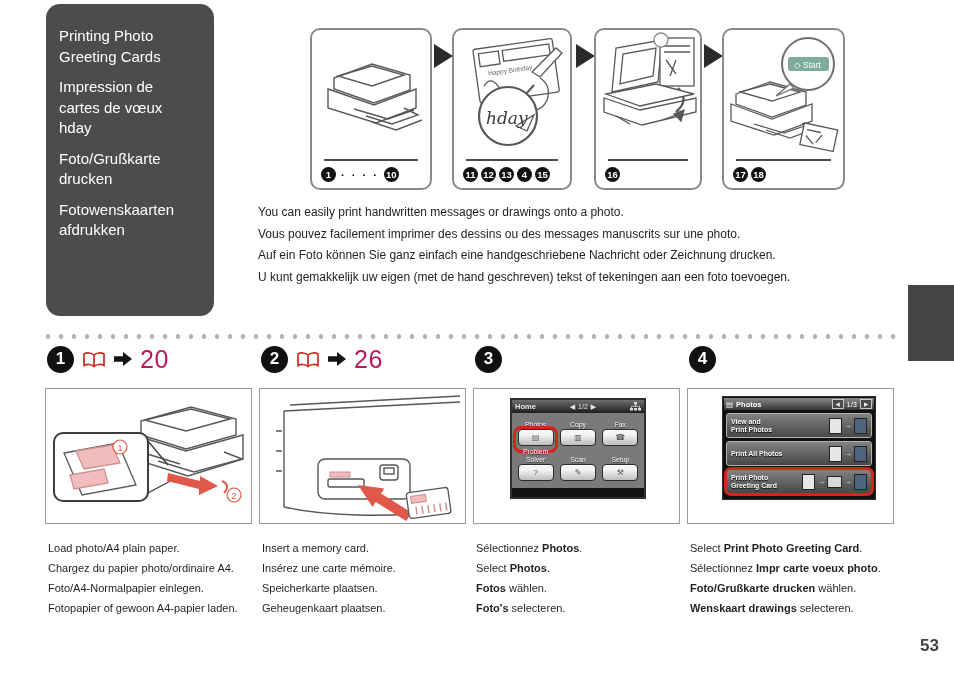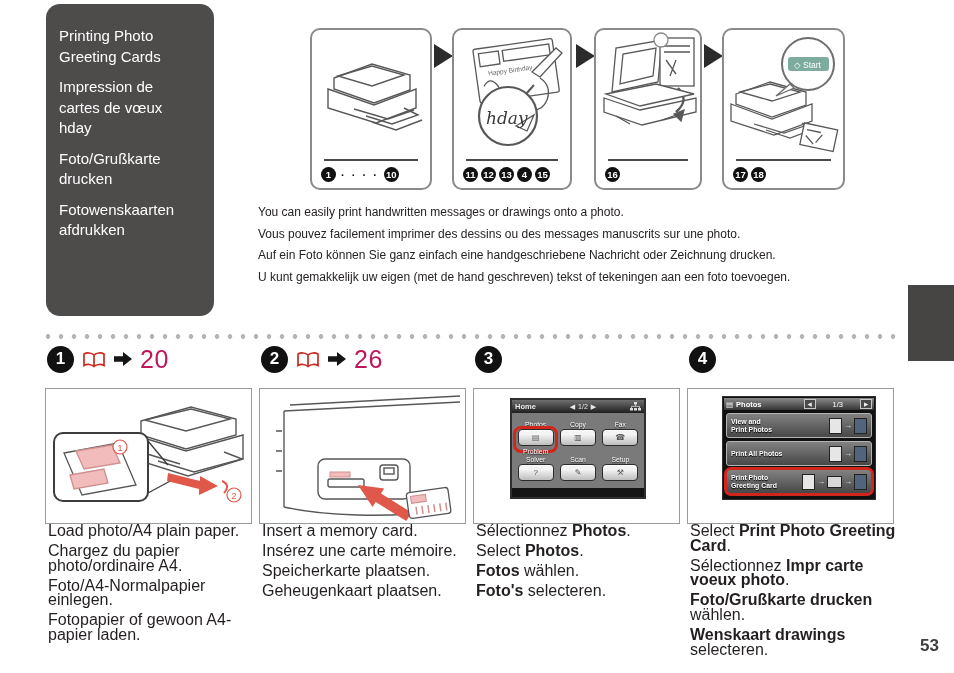--- a/index.html
+++ b/index.html
@@ -34,21 +34,21 @@
     background-size:13px 7px;background-repeat:repeat-x}
   #side-tab{position:absolute;left:908px;top:285px;width:46px;height:76px;background:var(--side_tab,#474444)}
 
   
   .step-head{position:absolute;top:343px;height:32px;display:flex;align-items:center;gap:8px}
   .step-num{width:27px;height:27px;border-radius:50%;background:#111;color:#fff;font-size:17px;
     font-weight:bold;display:flex;align-items:center;justify-content:center}
   .ref-num{font-size:25px;color:#be185d;letter-spacing:.5px}
   .photo-panel{position:absolute;top:388px;width:207px;height:136px;border:1px solid #9a9a9a;
     box-sizing:border-box;background:#fff}
-  .captions{position:absolute;top:524px;width:212px;font-size:16px;line-height:14.6px}
+  .captions{position:absolute;top:541px;width:212px;font-size:11px;line-height:14.6px}
   .cap-para{margin-bottom:5.5px}
   .cap-para b{font-weight:bold}
 
   
   .lcd{position:absolute;background:#7a7a7a;border:2px solid #2f2f2f;box-sizing:border-box;overflow:hidden}
   #lcd-home{left:36px;top:9px;width:136px;height:101px}
   .lcd-top{height:13px;background:linear-gradient(#6f6f6f,#1f1f1f);display:flex;align-items:center;
     justify-content:space-between;color:#e8e8e8;font-size:7px;padding:0 3px}
   .lcd-title{font-weight:bold;font-size:7.5px}
   .lcd-pager{display:flex;gap:3px;align-items:center;font-size:7px}
@@ -63,21 +63,21 @@
     border:3px solid var(--accent_red,#d2251c);border-radius:8px}
   .lcd-bottom{position:absolute;left:0;right:0;bottom:0;height:9px;background:#141414}
 
   
   #lcd-photos{left:34px;top:7px;width:154px;height:104px;background:#101010;border:1px solid #2f2f2f;padding:1px}
   .lcdp-top{height:12px;background:linear-gradient(#8a8a8a,#353535);display:flex;align-items:center;
     justify-content:space-between;padding:0 2px;color:#fff;font-size:7.5px}
   .lcdp-title{display:flex;gap:3px;align-items:center;font-weight:bold}
   .pager-box{width:10px;height:8px;border:1px solid #c8c8c8;background:#4a4a4a;color:#eee;font-size:5.5px;
     display:flex;align-items:center;justify-content:center}
-  .lcdp-pager{display:flex;gap:17px;align-items:center}
+  .lcdp-pager{display:flex;gap:3px;align-items:center}
   .lcdp-row{position:relative;margin:3px 2px;height:23px;border:1px solid #b3b3b3;border-radius:3px;
     background:linear-gradient(#828282,#474747);display:flex;align-items:center;justify-content:space-between;
     padding:0 4px;color:#fff}
   .lcdp-lbl{font-size:6.9px;line-height:1.1;white-space:pre-line;font-weight:bold;text-shadow:0 1px 1px #000}
   .lcdp-icons{display:flex;align-items:center;gap:2px}
   .mini{width:11px;height:14px;border:1px solid #222;background:#e6e6e6;display:inline-block}
   .mini.b{background:#50657c}
   .mini.c{width:13px;height:10px;background:#d8d8d8}
   .arr{color:#f0f0f0;font-size:8px}
   .lcdp-row.hl::before{content:"";position:absolute;left:-3px;right:-3px;top:-3px;bottom:-3px;

